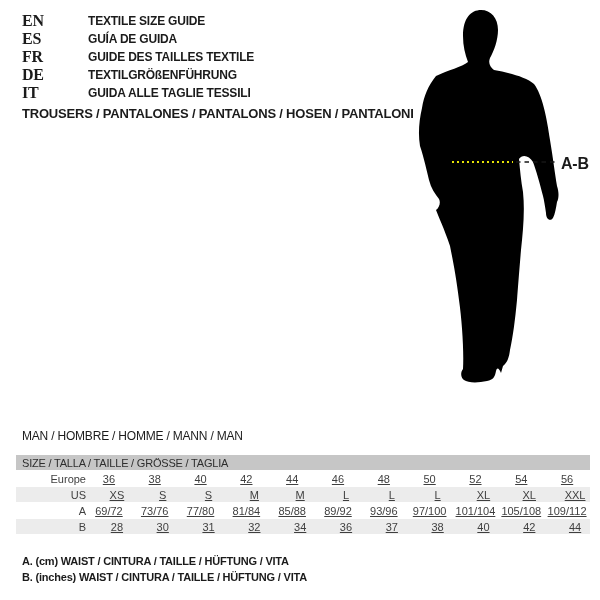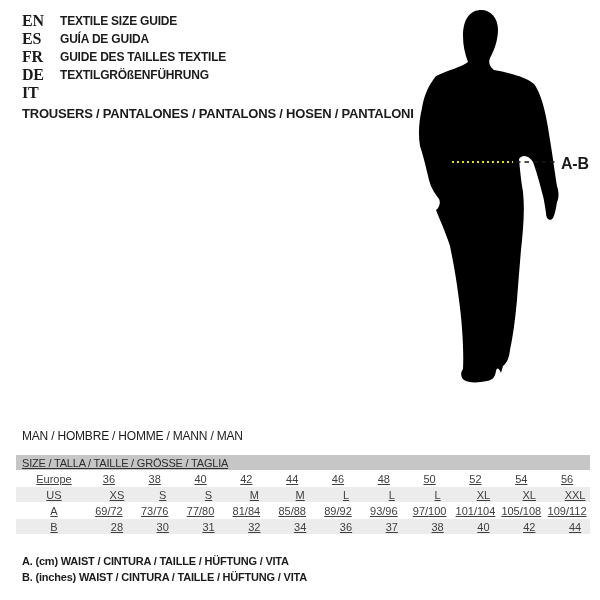--- a/index.html
+++ b/index.html
@@ -12,46 +12,46 @@
   *{margin:0;padding:0;box-sizing:border-box;}
   html,body{background:#fff;}
   .canvas{
     position:relative;width:600px;height:600px;background:#ffffff;overflow:hidden;
     font-family:"Liberation Sans","DejaVu Sans",sans-serif;color:var(--text);
   }
   
   .lang-list{position:absolute;left:22px;top:12px;}
   .lang-row{display:flex;height:18px;align-items:center;letter-spacing:-0.2px;}
   .lang-code{width:38px;font-size:16px;font-weight:bold;font-family:Liberation Serif, serif;}
-  .lang-label{font-size:12px;font-weight:bold;white-space:nowrap;}
+  .lang-label{font-size:12px;font-weight:bold;white-space:nowrap;margin-left:28px;}
   
   .product-heading{
     position:absolute;left:22px;top:106px;font-size:13px;font-weight:bold;
     letter-spacing:-0.2px;white-space:nowrap;
   }
   
   .figure{position:absolute;left:414px;top:6px;width:150px;height:380px;}
   
   .measure{position:absolute;left:440px;top:157px;width:120px;height:10px;}
   .ab-label{position:absolute;left:561px;top:155px;font-size:16px;font-weight:bold;letter-spacing:-0.2px;}
   
   .gender-heading{position:absolute;left:22px;top:429px;font-size:12px;font-weight:normal;letter-spacing:-0.2px;}
   
   .size-table{position:absolute;left:16px;top:455px;width:574px;}
   .thead{
     height:15px;background:var(--hdr);margin-bottom:1px;padding-left:6px;
-    font-size:11px;color:#2e2e2e;display:flex;align-items:center;letter-spacing:-0.2px;text-decoration:underline;
+    font-size:11px;color:#2e2e2e;display:flex;align-items:center;letter-spacing:-0.2px;
   }
   .trow{
     display:grid;grid-template-columns:70px repeat(11,1fr);
     height:15px;margin-bottom:1px;align-items:center;
     font-size:11px;color:var(--table-text);
   }
   .trow.alt{background:var(--alt);gap:16px;}
-  .tlabel{padding-left:6px;text-align:center;text-decoration:underline;}
+  .tlabel{padding-left:6px;text-align:right;}
   .tcell{text-align:center;white-space:nowrap;text-decoration:underline;}
   
   .legend{position:absolute;left:22px;top:555px;}
   .legend-line{font-size:11px;font-weight:bold;height:16px;letter-spacing:-0.2px;white-space:nowrap;}
 </style>
 </head>
 <body>
 
 <div class="canvas">
 
@@ -67,20 +67,21 @@
       <div class="lang-row">
         <span class="lang-code">FR</span>
         <span class="lang-label">GUIDE DES TAILLES TEXTILE</span>
       </div>
       <div class="lang-row">
         <span class="lang-code">DE</span>
         <span class="lang-label">TEXTILGRÖßENFÜHRUNG</span>
       </div>
       <div class="lang-row">
         <span class="lang-code">IT</span>
+        <span class="lang-label">GUIDA ALLE TAGLIE TESSILI</span>
       </div>
     </div>
 
   <div class="product-heading">TROUSERS / PANTALONES / PANTALONS / HOSEN / PANTALONI</div>
 
   <svg class="figure" viewBox="0 0 150 380" xmlns="http://www.w3.org/2000/svg">
     <path fill="#000000" d="
       M 67,4
       C 77,4 84,12 84,24
       C 84,34 80,45 76,52

